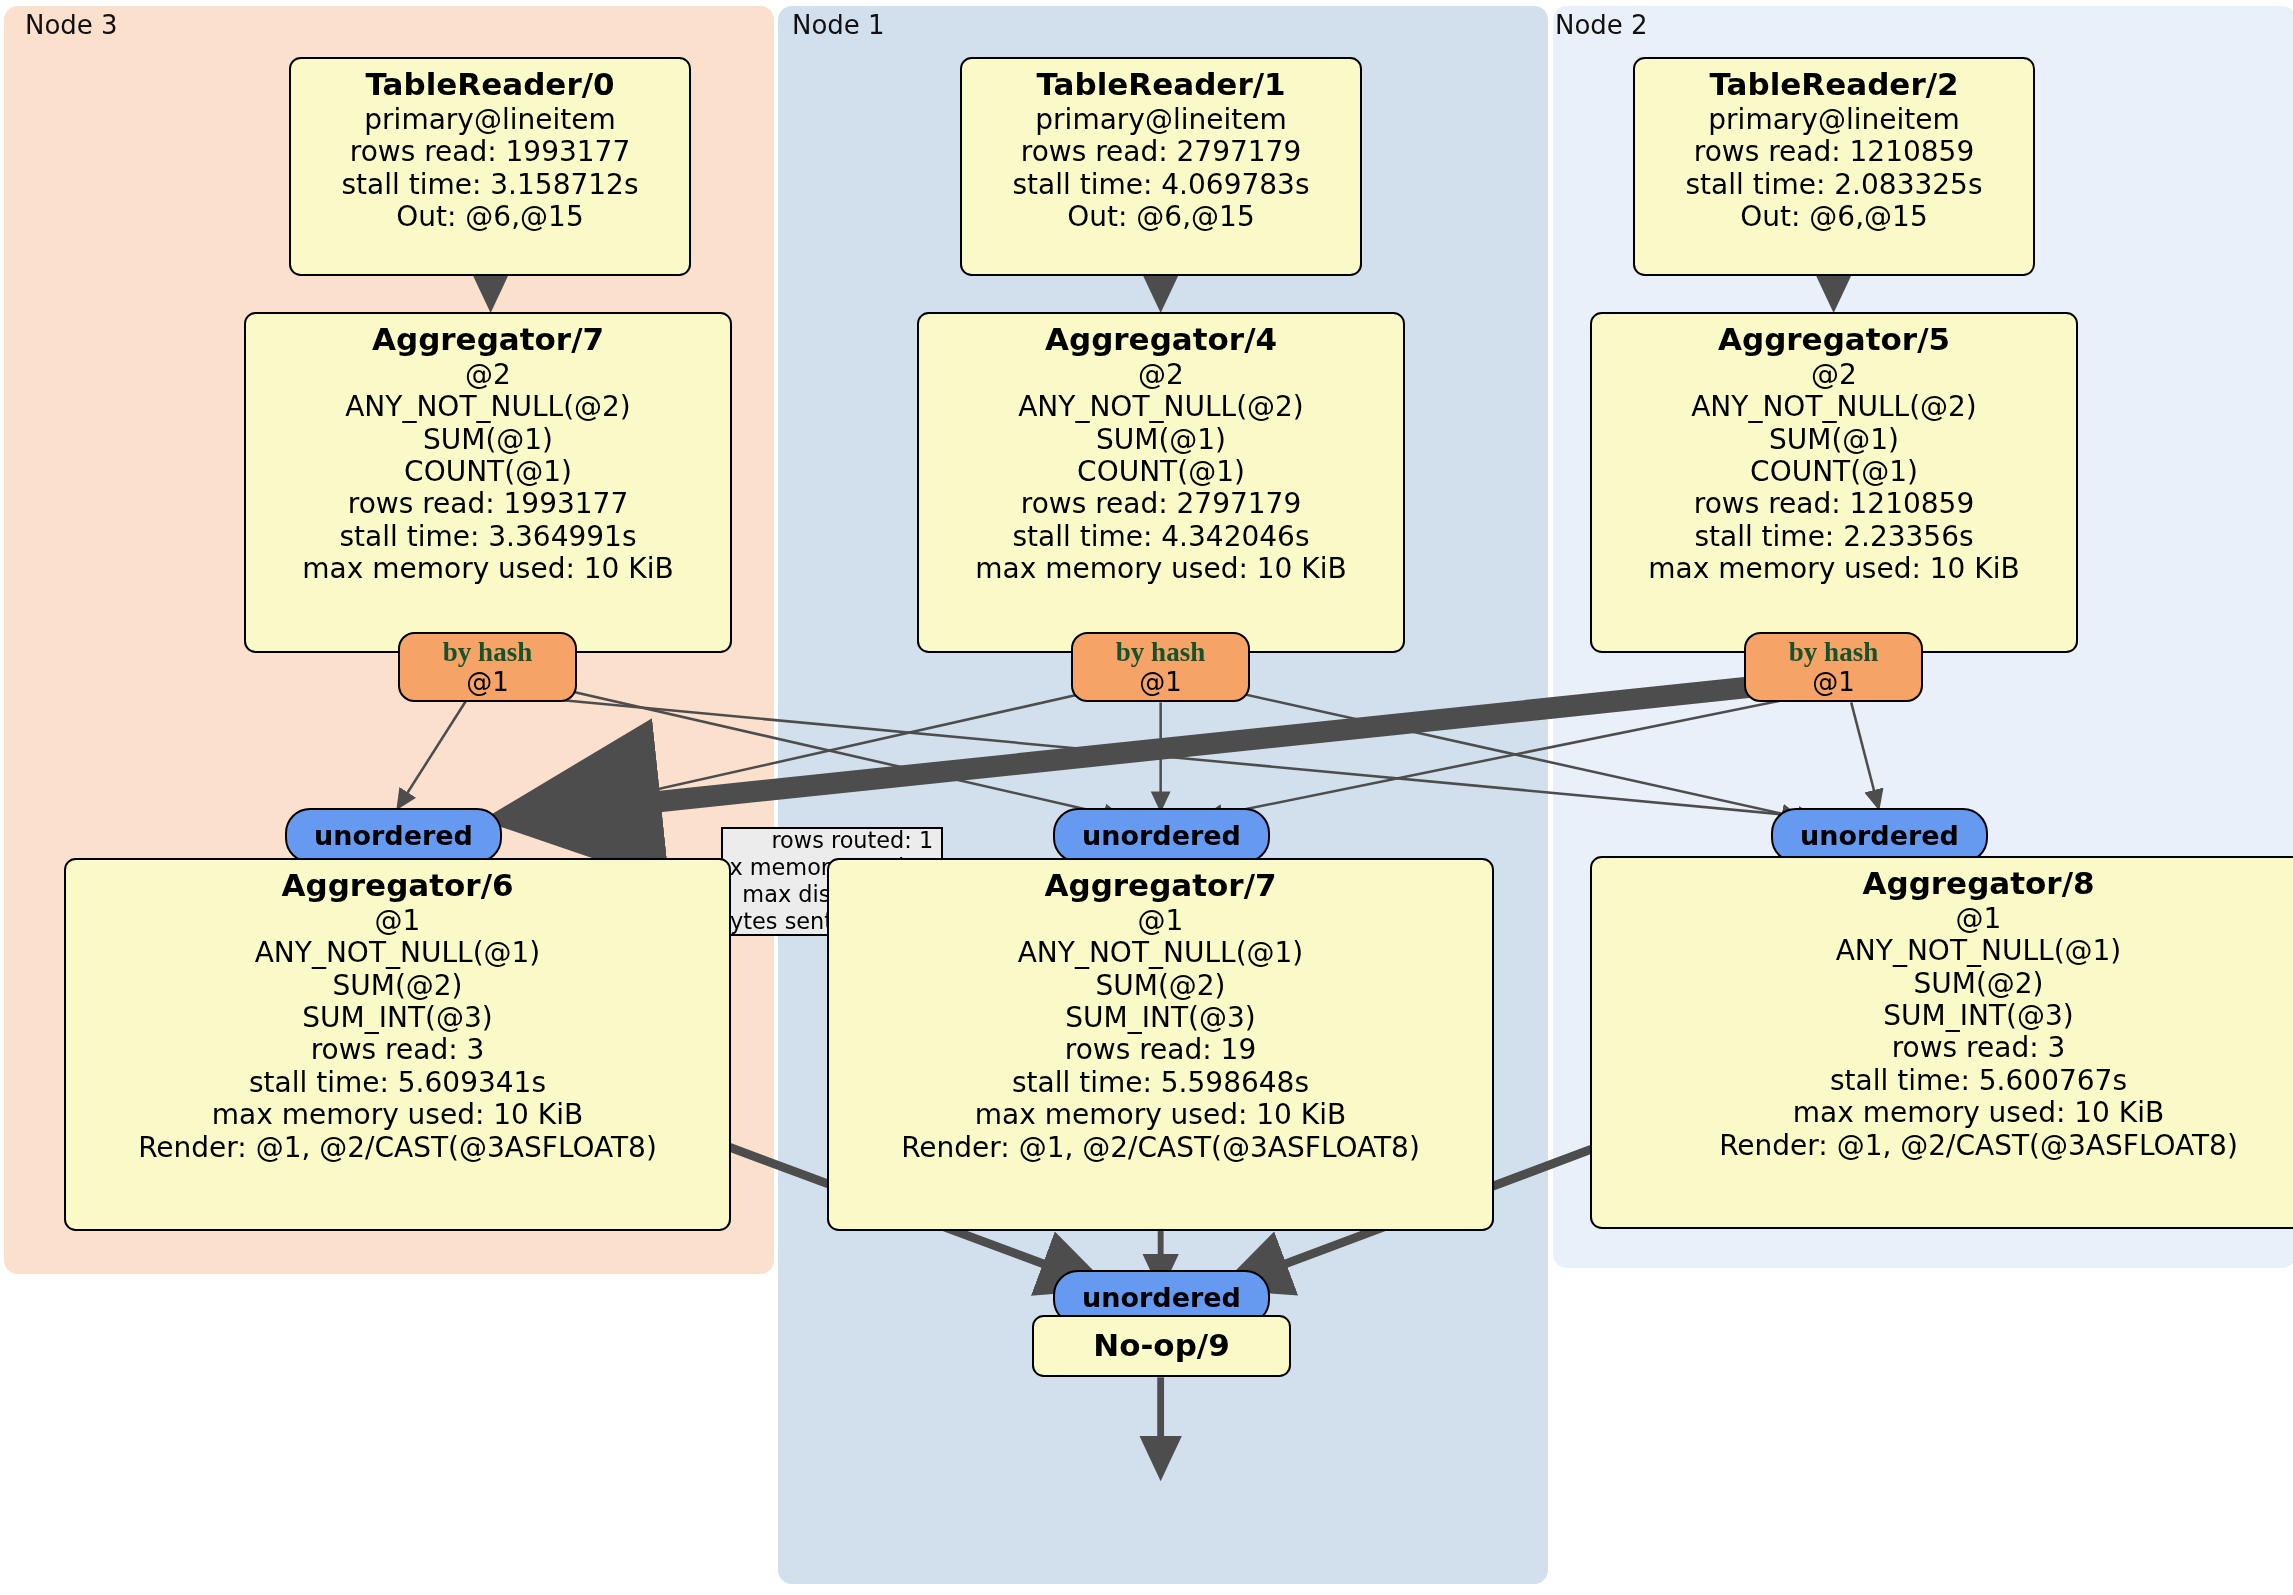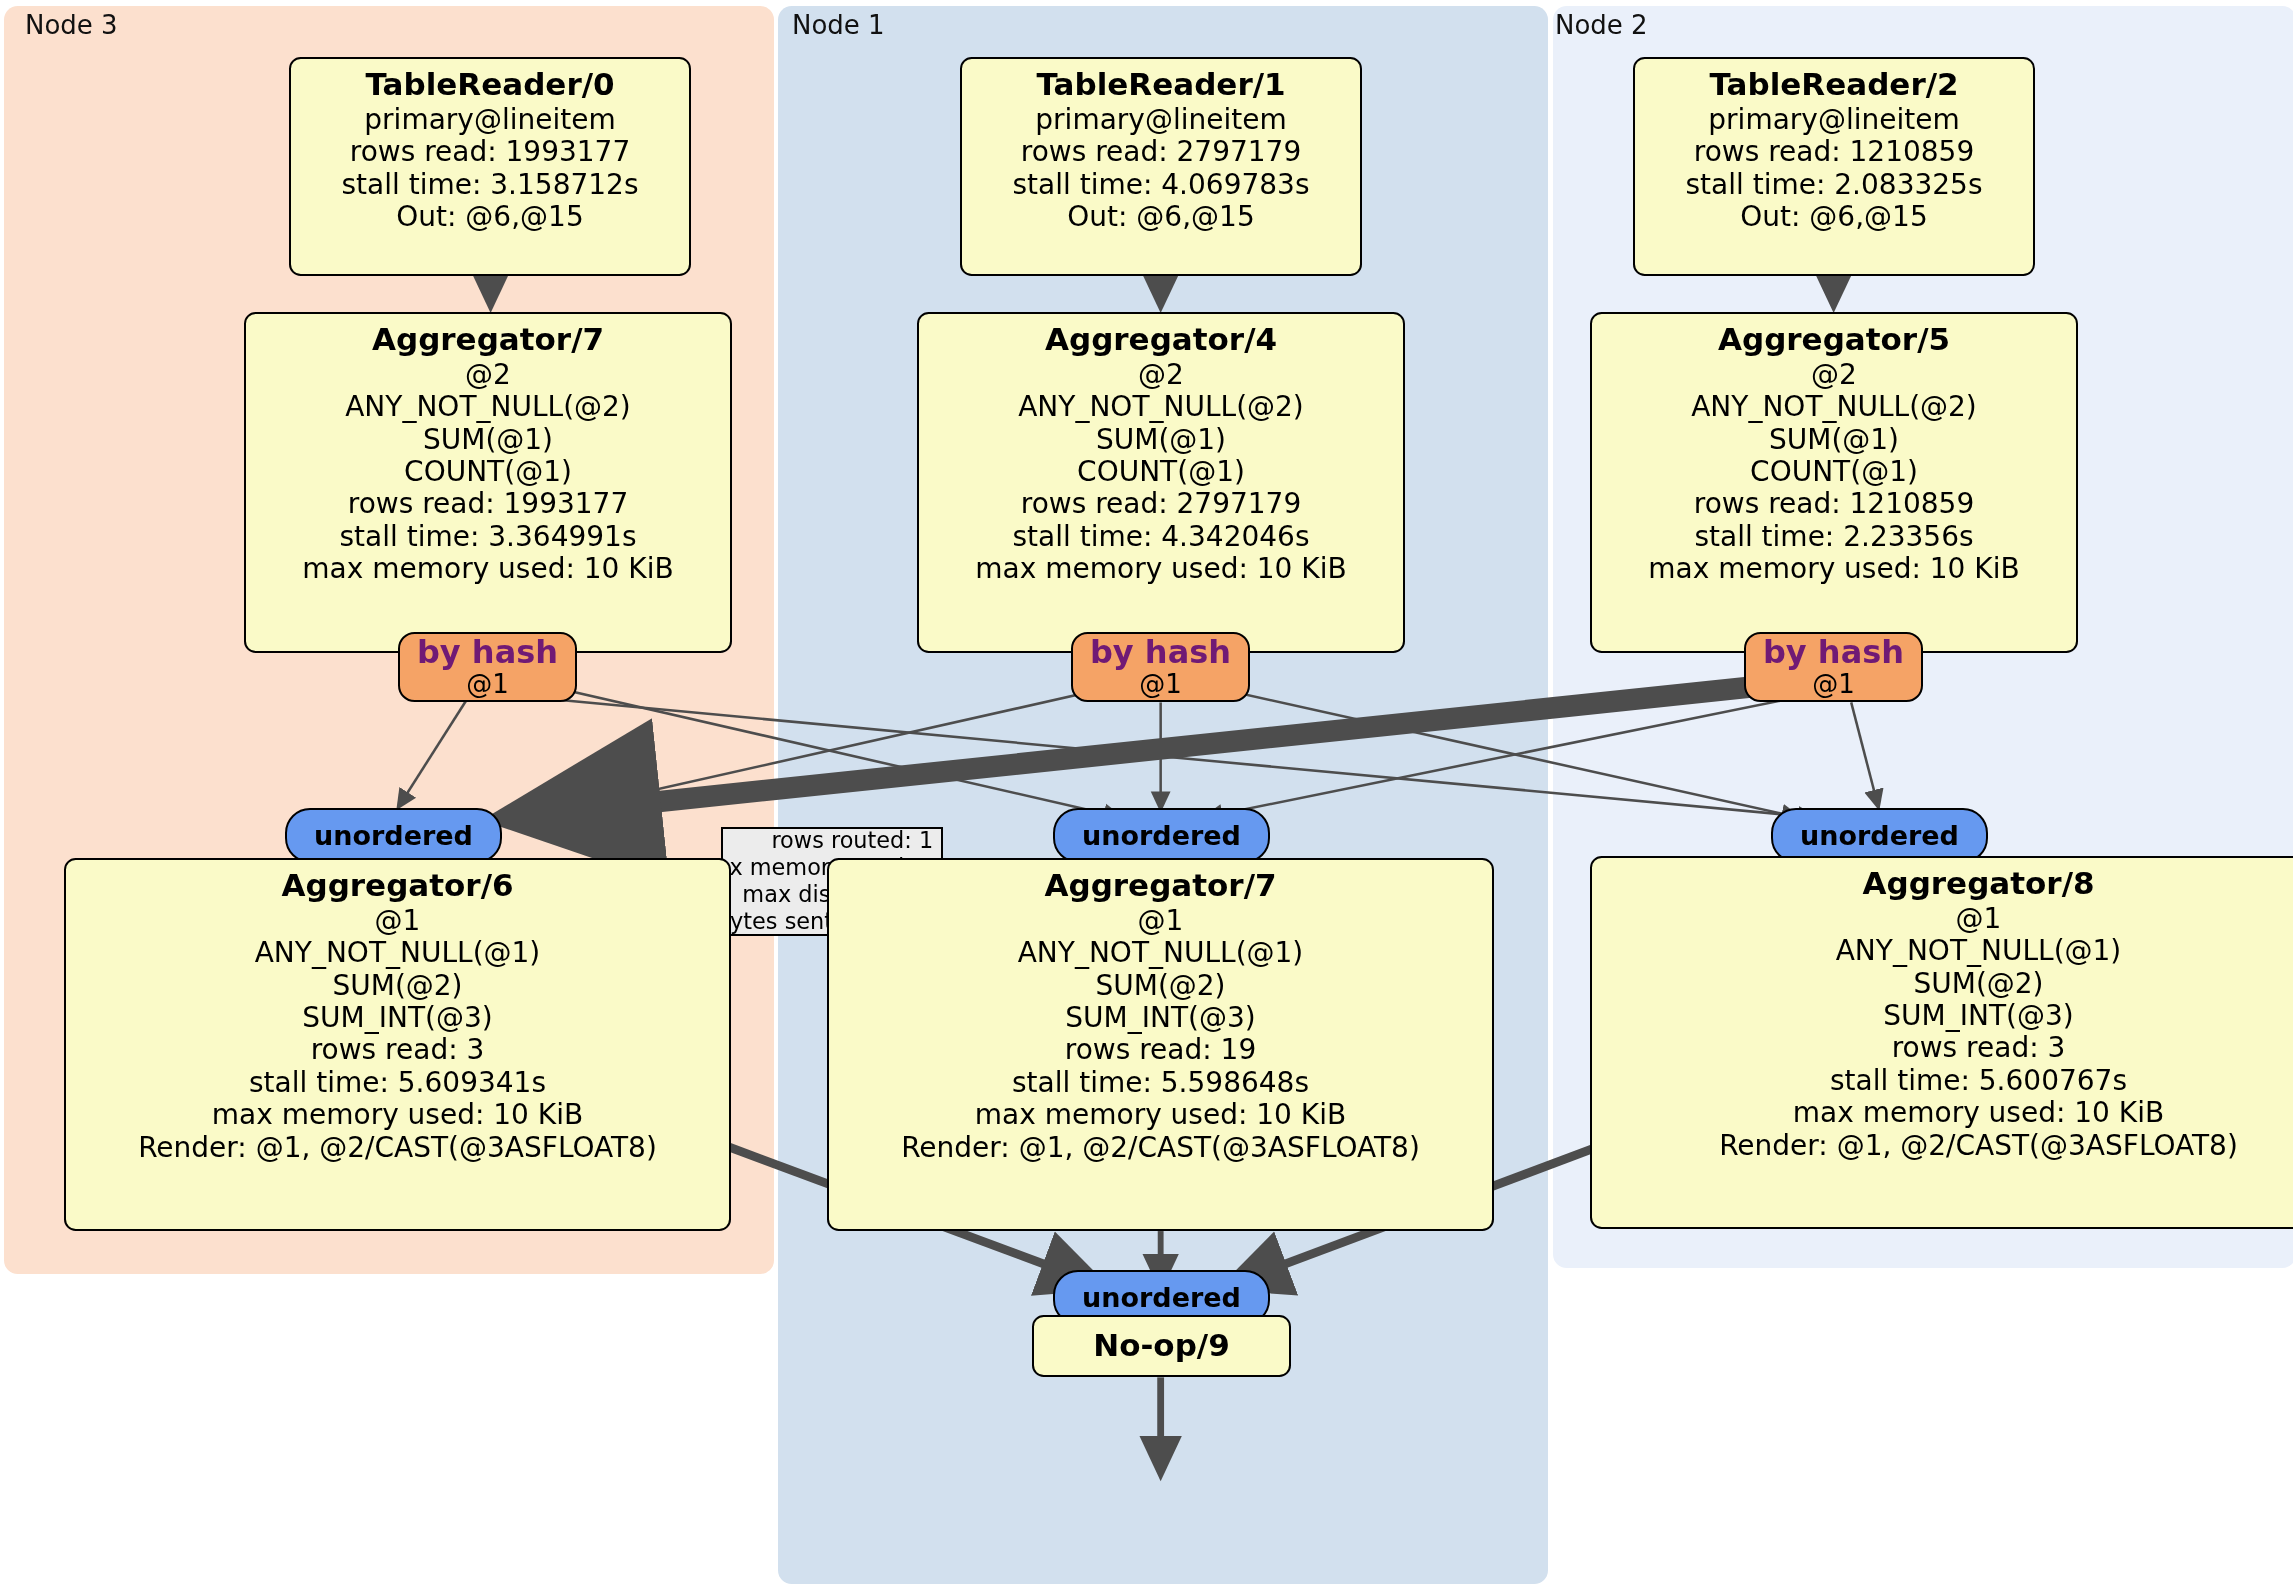--- a/index.html
+++ b/index.html
@@ -19,21 +19,21 @@
   
   .node{position:absolute;background:#FAFAC8;border:2.4px solid #000;border-radius:11.7px;
         box-sizing:border-box;display:flex;flex-direction:column;align-items:center;
         justify-content:flex-start;padding:6.8px 9.8px 8.8px 9.8px;}
   .node .title{font-weight:bold;font-size:31px;line-height:1.22;color:#000;white-space:nowrap;}
   .node .line{font-size:28px;line-height:1.16;color:#000;white-space:nowrap;}
 
   .pill{position:absolute;box-sizing:border-box;border:2.4px solid #000;
         display:flex;flex-direction:column;align-items:center;justify-content:center;}
   .pill.hash{background:#F5A366;border-radius:16.6px;}
-  .pill.hash .t{font-weight:bold;font-size:32px;line-height:1.1;color:#701a75;}
+  .pill.hash .t{font-weight:bold;font-size:27px;line-height:1.1;color:#14532d;font-family:Liberation Serif, serif;}
   .pill.hash .s{font-size:26px;line-height:1.1;color:#000;}
   .pill.unord{background:#6699F0;border-radius:25px;}
   .pill.unord .t{font-weight:bold;font-size:27px;line-height:1;color:#000;}
 
   .statbox{position:absolute;background:#ECECEC;border:2px solid #000;box-sizing:border-box;
            display:flex;flex-direction:column;align-items:flex-end;justify-content:center;
            padding:3.9px 7.8px 4.9px 7.8px;}
   .statbox .line{font-size:22.4px;line-height:1.2;color:#000;white-space:nowrap;}
 </style>
 </head>

